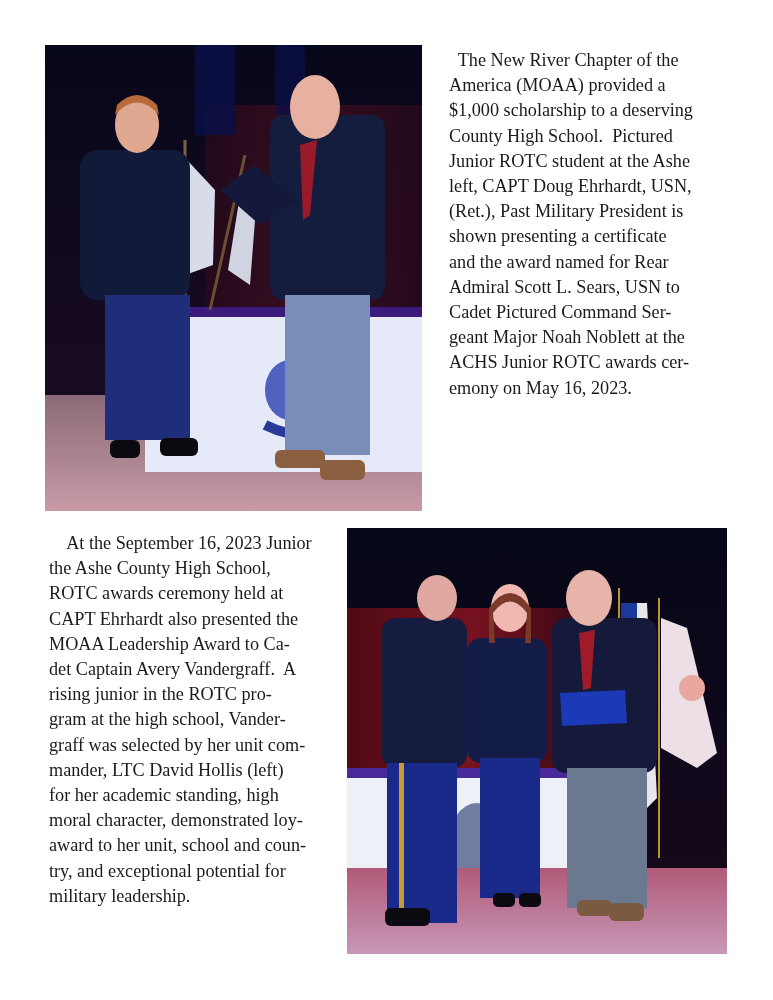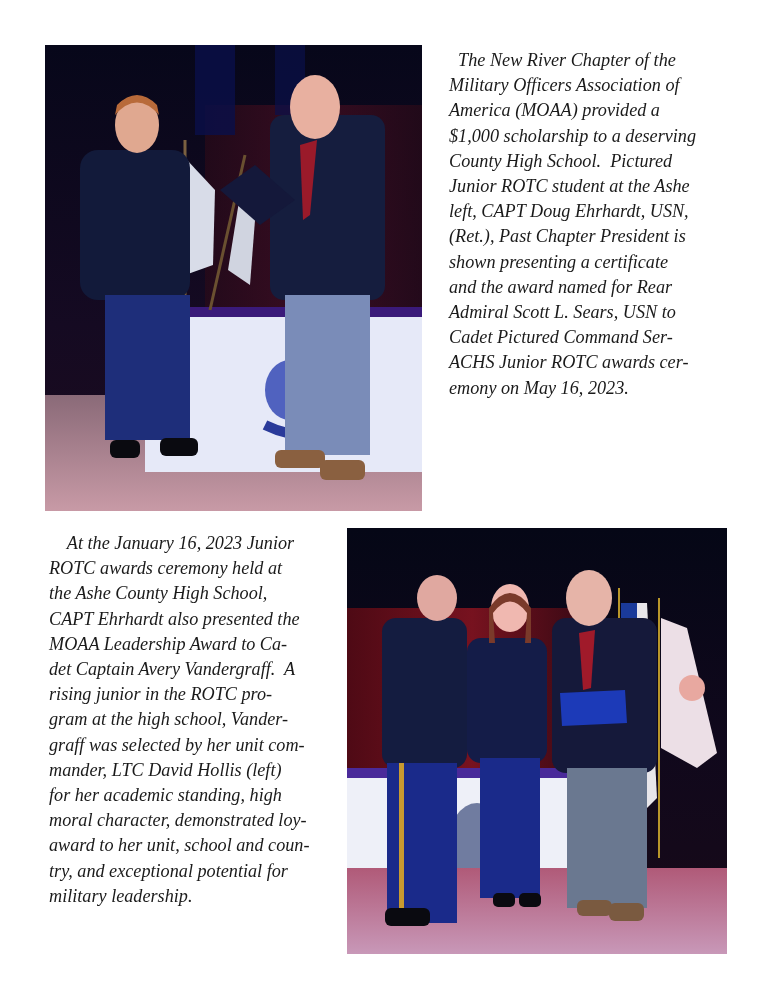--- a/index.html
+++ b/index.html
@@ -2,21 +2,21 @@
 <html><head>
 <meta charset="utf-8">
 <style>
   html, body { margin:0; padding:0; background:#ffffff; }
   body { width:773px; height:1000px; position:relative; overflow:hidden;
          font-family: "Liberation Serif", "DejaVu Serif", serif; color:#1a1a1a; }
   .photo { position:absolute; overflow:hidden; }
   .photo svg { display:block; width:100%; height:100%; }
   #photo1 { left:45px; top:45px; width:377px; height:466px; }
   #photo2 { left:347px; top:528px; width:380px; height:426px; }
-  .para { position:absolute; font-size:18.2px; line-height:25.2px; margin:0; white-space:nowrap;font-style:italic; }
+  .para { position:absolute; font-size:18.2px; line-height:25.2px; margin:0; white-space:nowrap; }
   #para1 { left:449px; top:48px; }
   #para2 { left:49px; top:531px; }
   .line { display:block; }
 </style>
 </head>
 <body>
 
 <div class="photo" id="photo1" title="CAPT Doug Ehrhardt presenting a certificate to Cadet Battalion Command Sergeant Major Noah Noblett on stage">
   <svg viewBox="0 0 377 466" preserveAspectRatio="none">
     <defs>
@@ -65,39 +65,39 @@
     <ellipse cx="270" cy="62" rx="25" ry="32" fill="#e8b0a0"></ellipse>
     <polygon points="255,100 272,95 265,170 258,175" fill="#9a1a2a"></polygon>
     <polygon points="175,145 210,120 250,155 215,180" fill="#14183a"></polygon>
     <rect x="230" y="405" width="50" height="18" rx="6" fill="#8a6040"></rect>
     <rect x="275" y="415" width="45" height="20" rx="6" fill="#8a6040"></rect>
   </svg>
 </div>
 
 <p class="para" id="para1">
   <span class="line" style="white-space:pre">  The New River Chapter of the</span>
-  <span class="line">Military Officers Association of</span>
   <span class="line">America (MOAA) provided a</span>
   <span class="line">$1,000 scholarship to a deserving</span>
   <span class="line" style="white-space:pre">County High School.  Pictured</span>
   <span class="line">Junior ROTC student at the Ashe</span>
   <span class="line">left, CAPT Doug Ehrhardt, USN,</span>
-  <span class="line">(Ret.), Past Chapter President is</span>
+  <span class="line">(Ret.), Past Military President is</span>
   <span class="line">shown presenting a certificate</span>
   <span class="line">and the award named for Rear</span>
   <span class="line">Admiral Scott L. Sears, USN to</span>
   <span class="line">Cadet Pictured Command Ser-</span>
+  <span class="line">geant Major Noah Noblett at the</span>
   <span class="line">ACHS Junior ROTC awards cer-</span>
   <span class="line">emony on May 16, 2023.</span>
 </p>
 
 <p class="para" id="para2">
-  <span class="line" style="white-space:pre">    At the January 16, 2023 Junior</span>
+  <span class="line" style="white-space:pre">    At the September 16, 2023 Junior</span>
+  <span class="line">the Ashe County High School,</span>
   <span class="line">ROTC awards ceremony held at</span>
-  <span class="line">the Ashe County High School,</span>
   <span class="line">CAPT Ehrhardt also presented the</span>
   <span class="line">MOAA Leadership Award to Ca-</span>
   <span class="line" style="white-space:pre">det Captain Avery Vandergraff.  A</span>
   <span class="line">rising junior in the ROTC pro-</span>
   <span class="line">gram at the high school, Vander-</span>
   <span class="line">graff was selected by her unit com-</span>
   <span class="line">mander, LTC David Hollis (left)</span>
   <span class="line">for her academic standing, high</span>
   <span class="line">moral character, demonstrated loy-</span>
   <span class="line">award to her unit, school and coun-</span>

